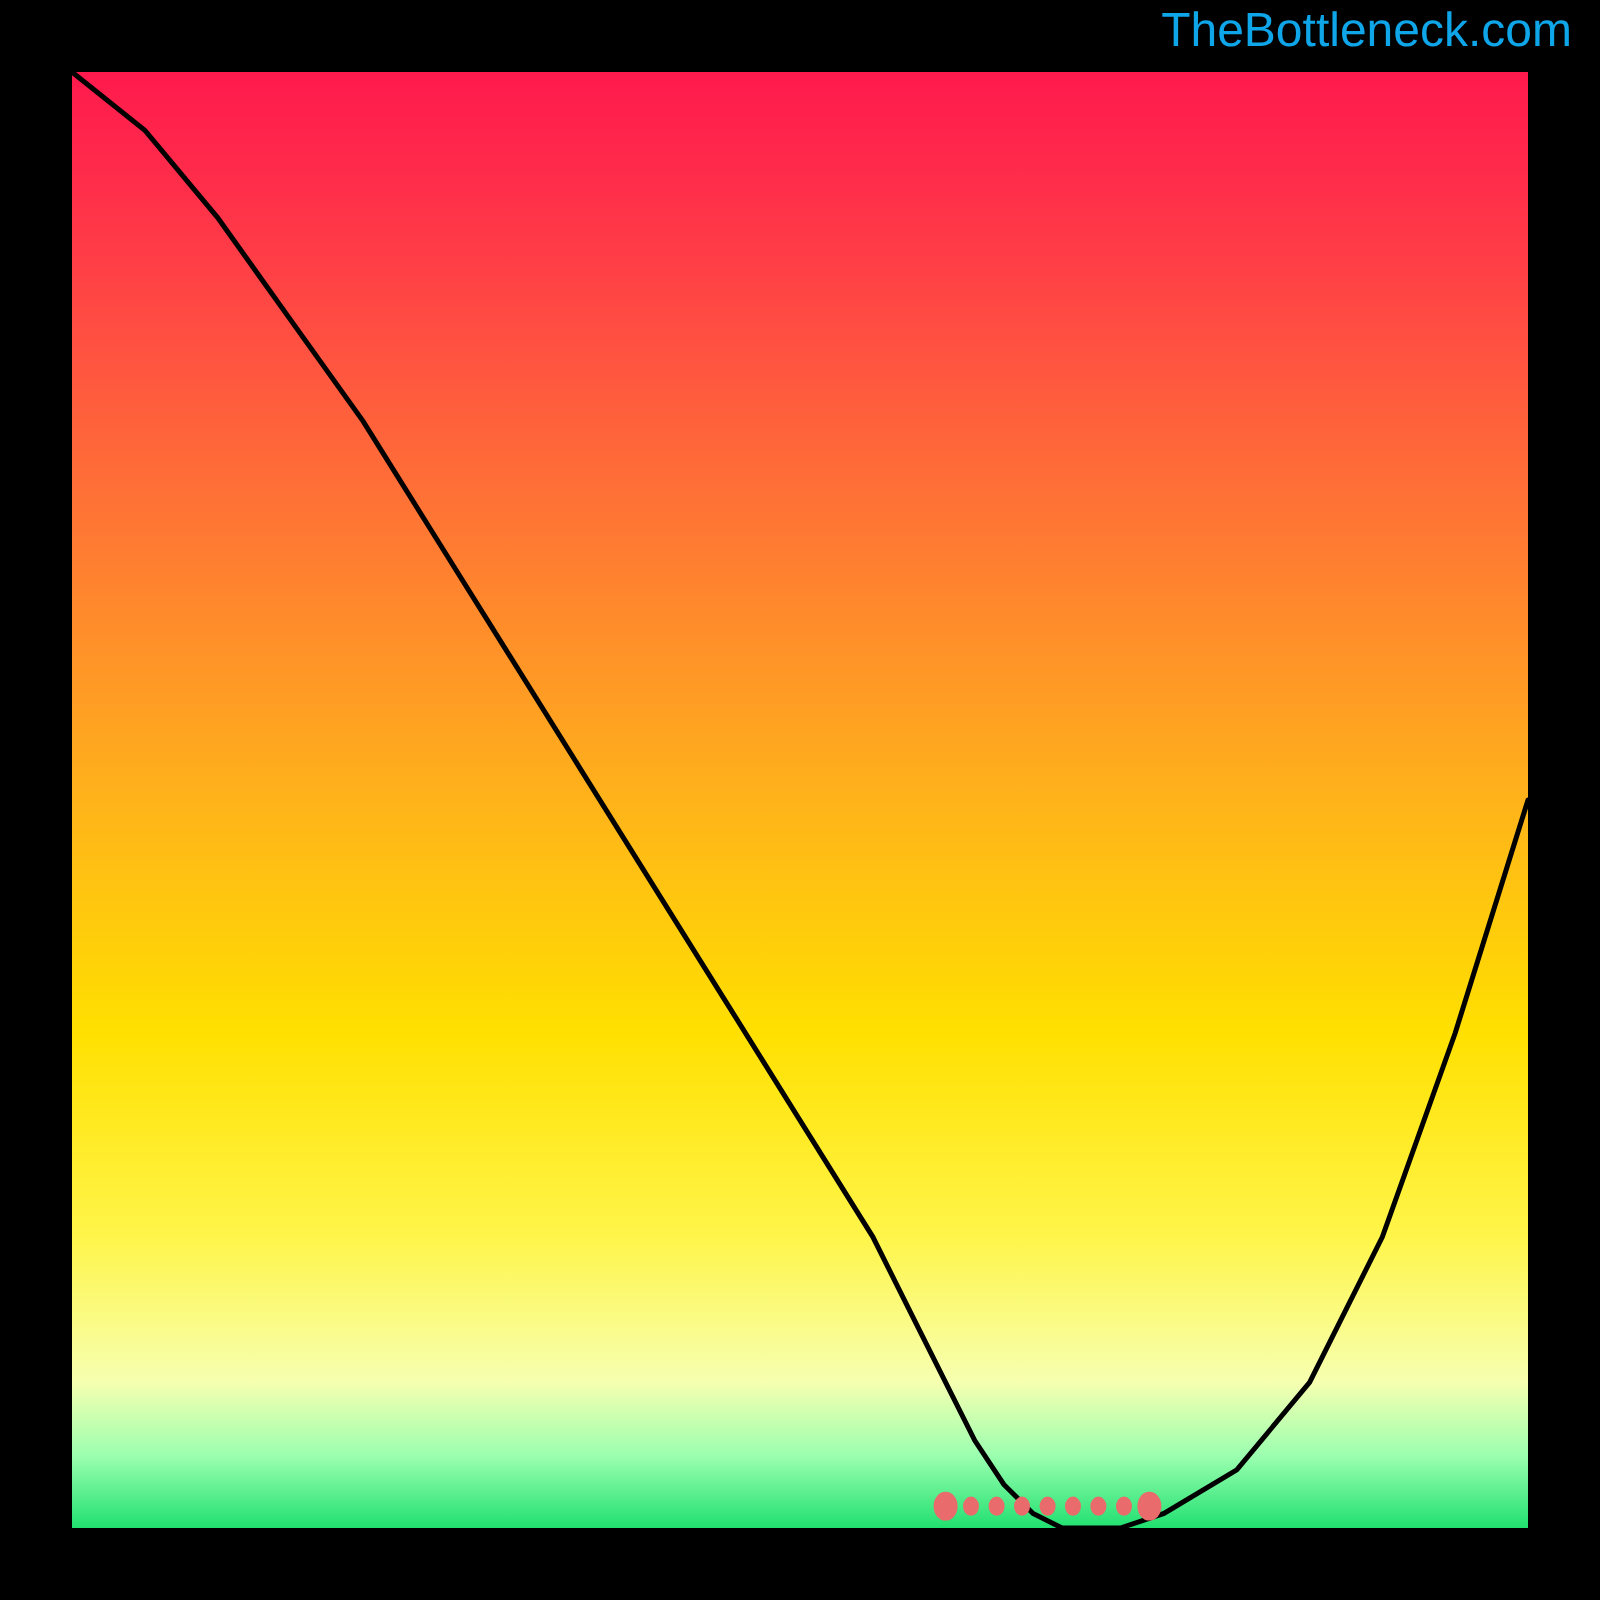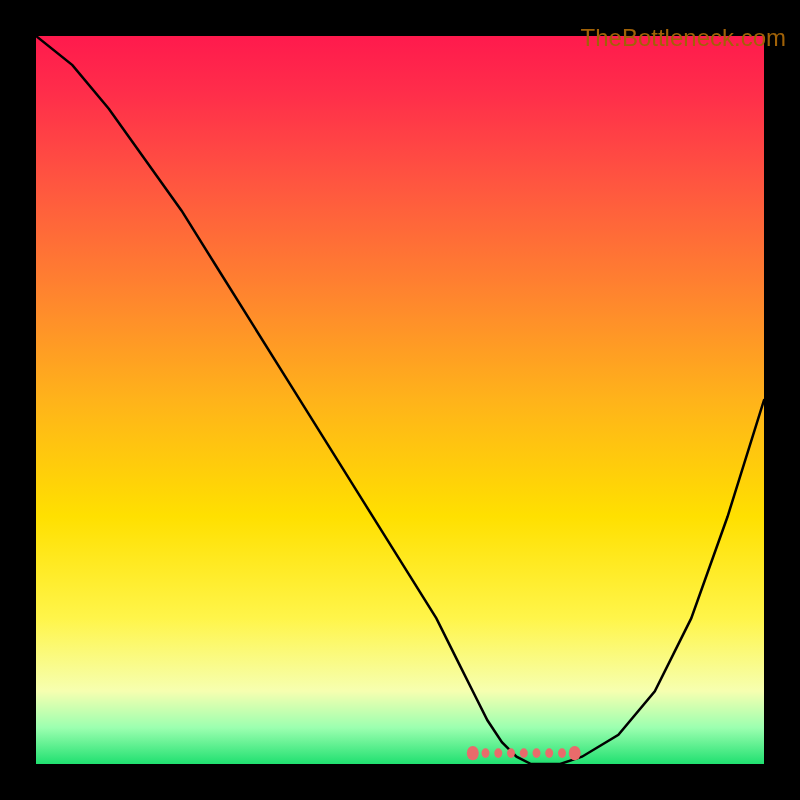--- a/index.html
+++ b/index.html
@@ -6,23 +6,23 @@
   body {
     width: 800px;
     height: 800px;
     background: #000;
     position: relative;
     font-family: Arial, sans-serif;
     overflow: hidden;
   }
   .attribution {
     position: absolute;
-    top: 24px;
+    top: 2px;
     right: 14px;
-    color: #a16207;
+    color: #0ea5e9;
     font-size: 24px;
     z-index: 10;
   }
   .plot-area {
     position: absolute;
     left: 36px;
     top: 36px;
     width: 728px;
     height: 728px;
     overflow: hidden;

